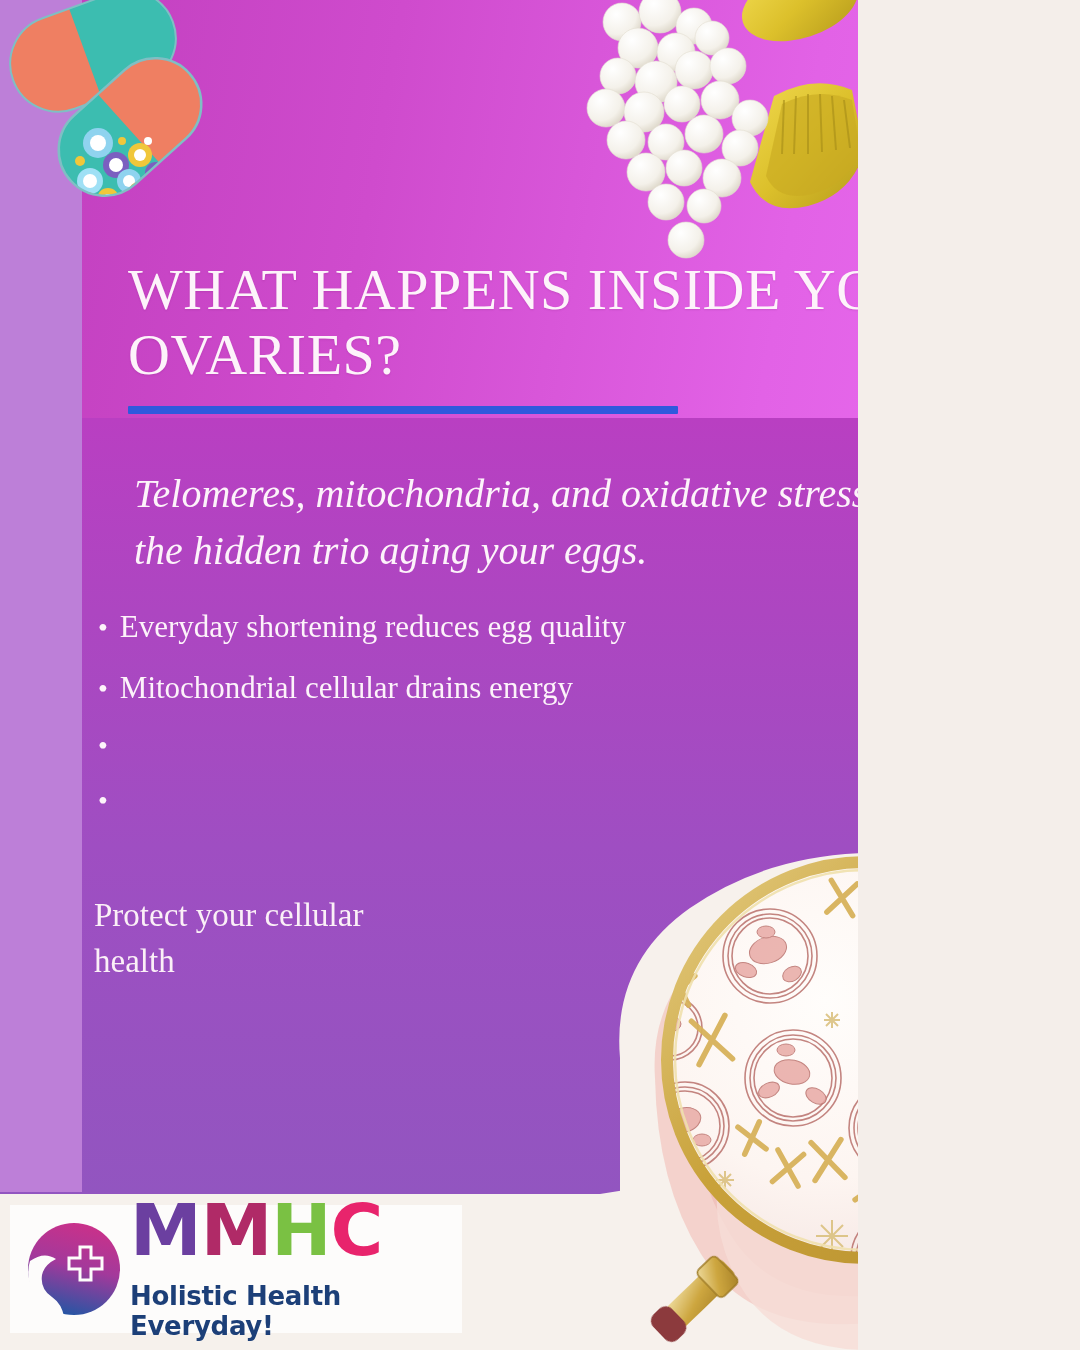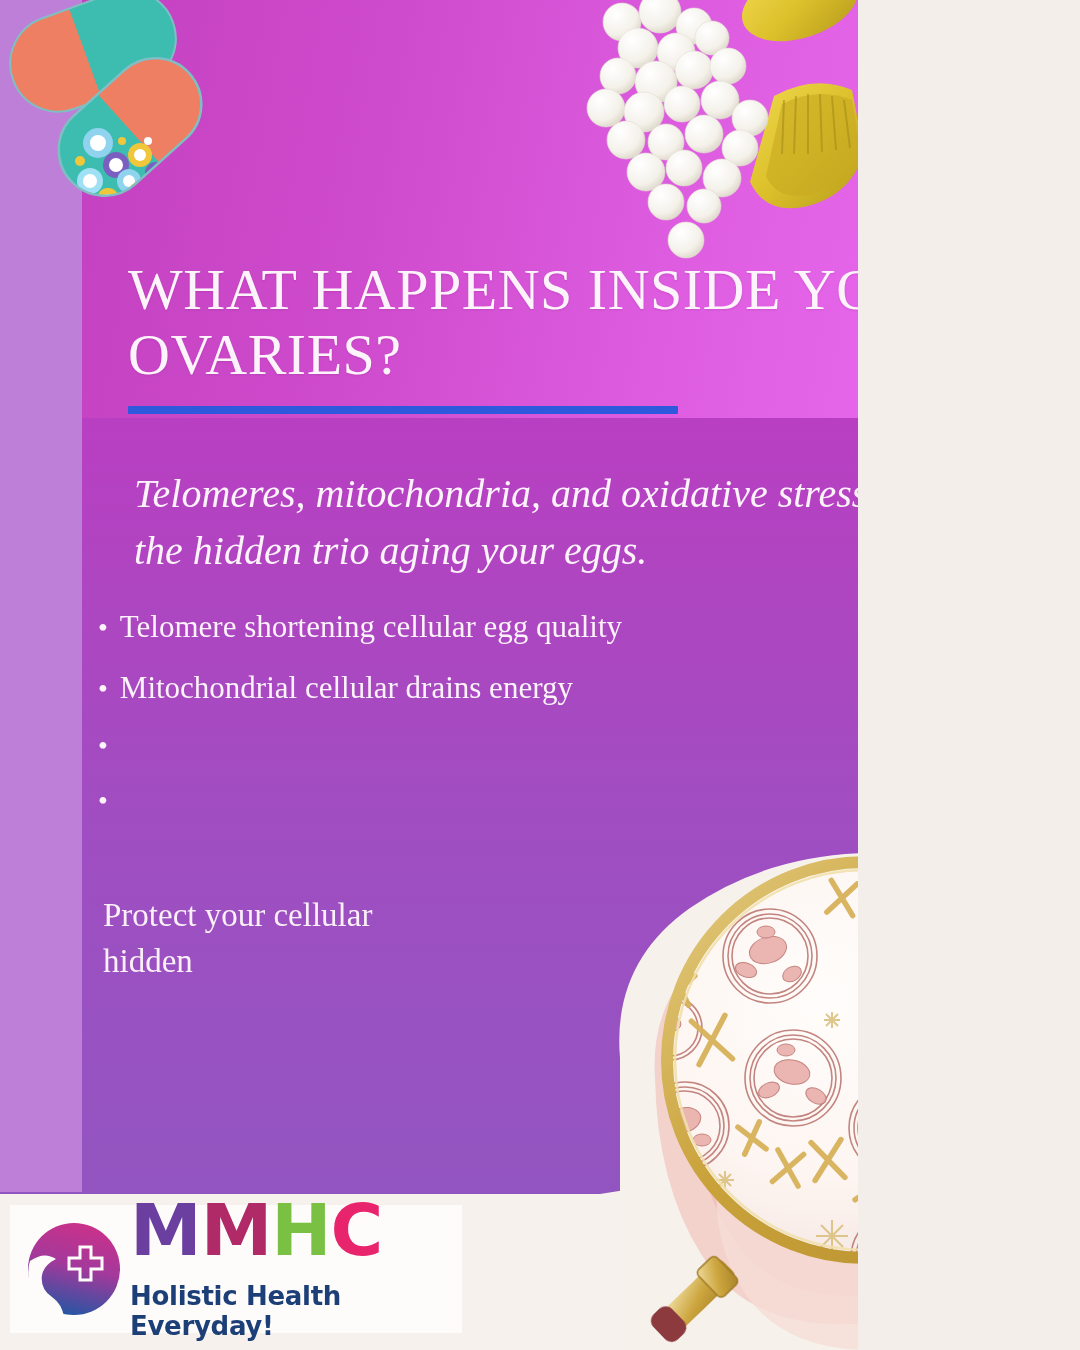--- a/index.html
+++ b/index.html
@@ -70,21 +70,21 @@
     line-height:1.1;
     margin-bottom:27px;
     display:flex;
     align-items:baseline;
     gap:12px;
   }
   .bullet .dot { font-size:28px; line-height:1; }
 
   
   .cta {
-    position:absolute; left:103px; top:893px; width:430px;
+    position:absolute; left:94px; top:893px; width:430px;
     color:#fbf0f7;
     font-size:33px;
     line-height:1.38;
   }
 
   
   .illus { position:absolute; left:560px; top:828px; width:520px; height:522px; }
 
   
   .logo-box {
@@ -420,37 +420,37 @@
   </div>
 
   <h1 class="headline">WHAT HAPPENS INSIDE YOUR OVARIES?</h1>
   <div class="headline-rule"></div>
 
   <p class="subtitle">Telomeres, mitochondria, and oxidative stress — the hidden trio aging your eggs.</p>
 
   <ul class="bullets">
     <li class="bullet">
       <span class="dot">•</span>
-      <span>Telomere shortening cellular egg quality</span>
+      <span>Everyday shortening reduces egg quality</span>
     </li>
     <li class="bullet">
       <span class="dot">•</span>
       <span>Mitochondrial cellular drains energy</span>
     </li>
     <li class="bullet">
       <span class="dot">•</span>
     </li>
     <li class="bullet">
       <span class="dot">•</span>
     </li>
   </ul>
 
   <div class="cta">
     <div>Protect your cellular</div>
-    <div>hidden</div>
+    <div>health</div>
   </div>
 
   <div class="logo-box">
     <svg class="logo-mark" viewBox="0 0 104 104">
       <defs>
         <linearGradient id="markG" x1="0.55" y1="0" x2="0.3" y2="1">
           <stop offset="0%" stop-color="#c9318a"></stop>
           <stop offset="45%" stop-color="#a3399b"></stop>
           <stop offset="100%" stop-color="#1f57a4"></stop>
         </linearGradient>

